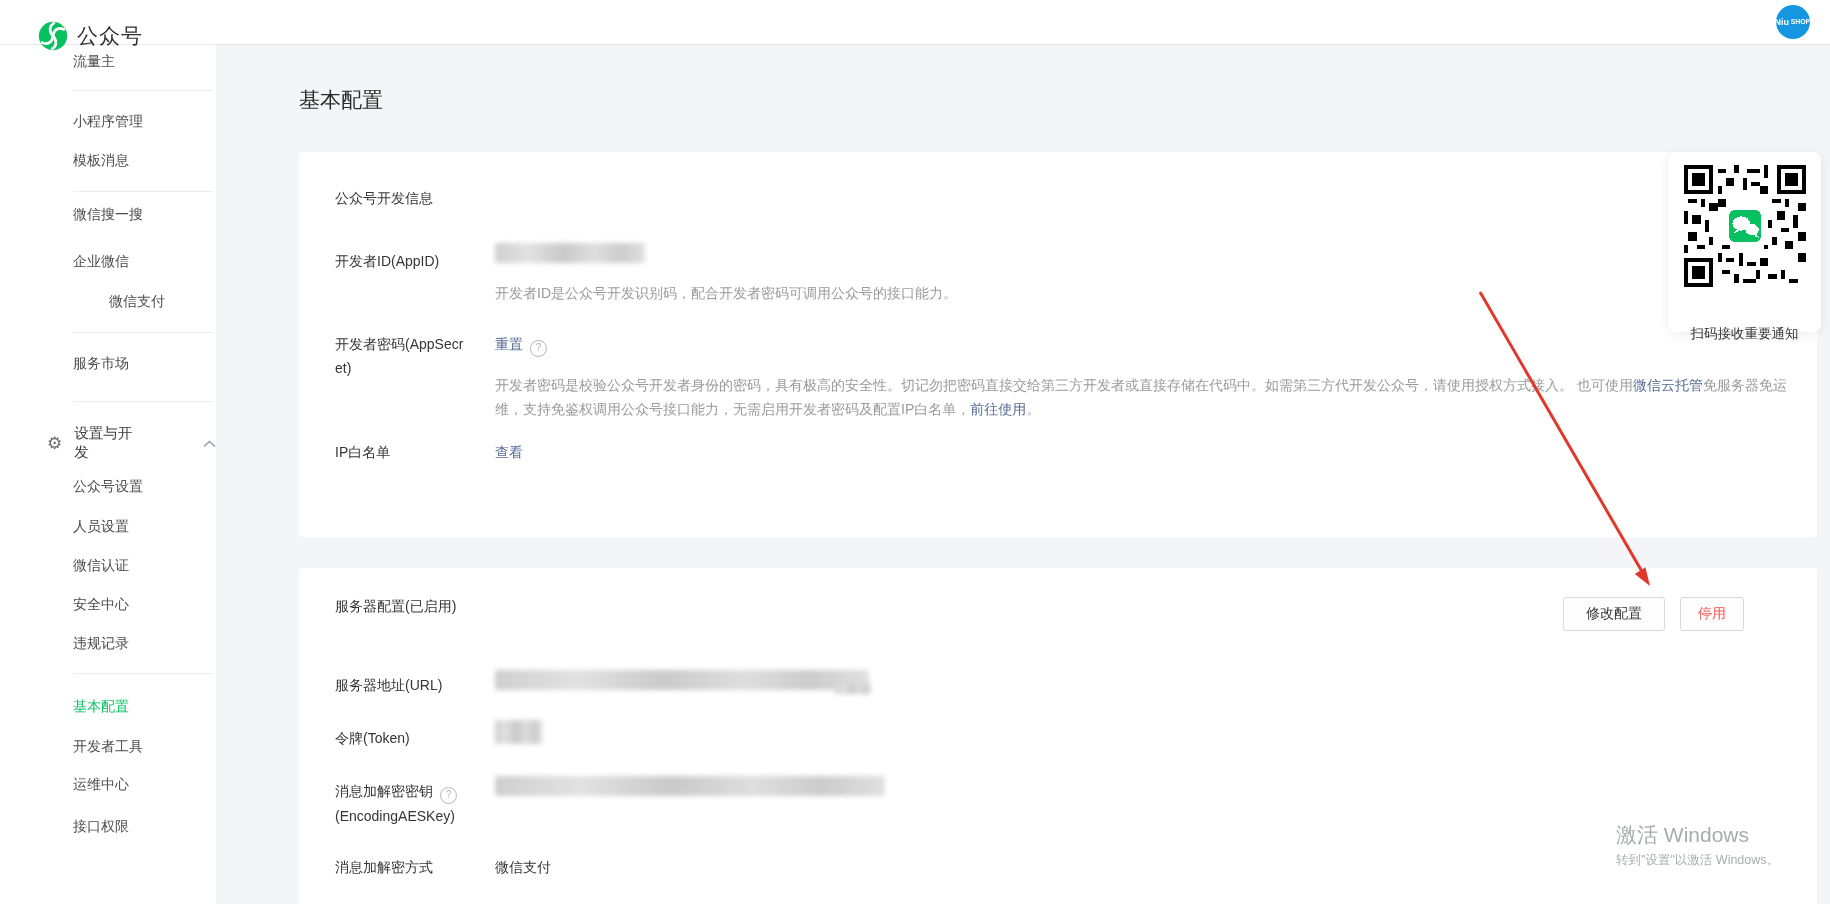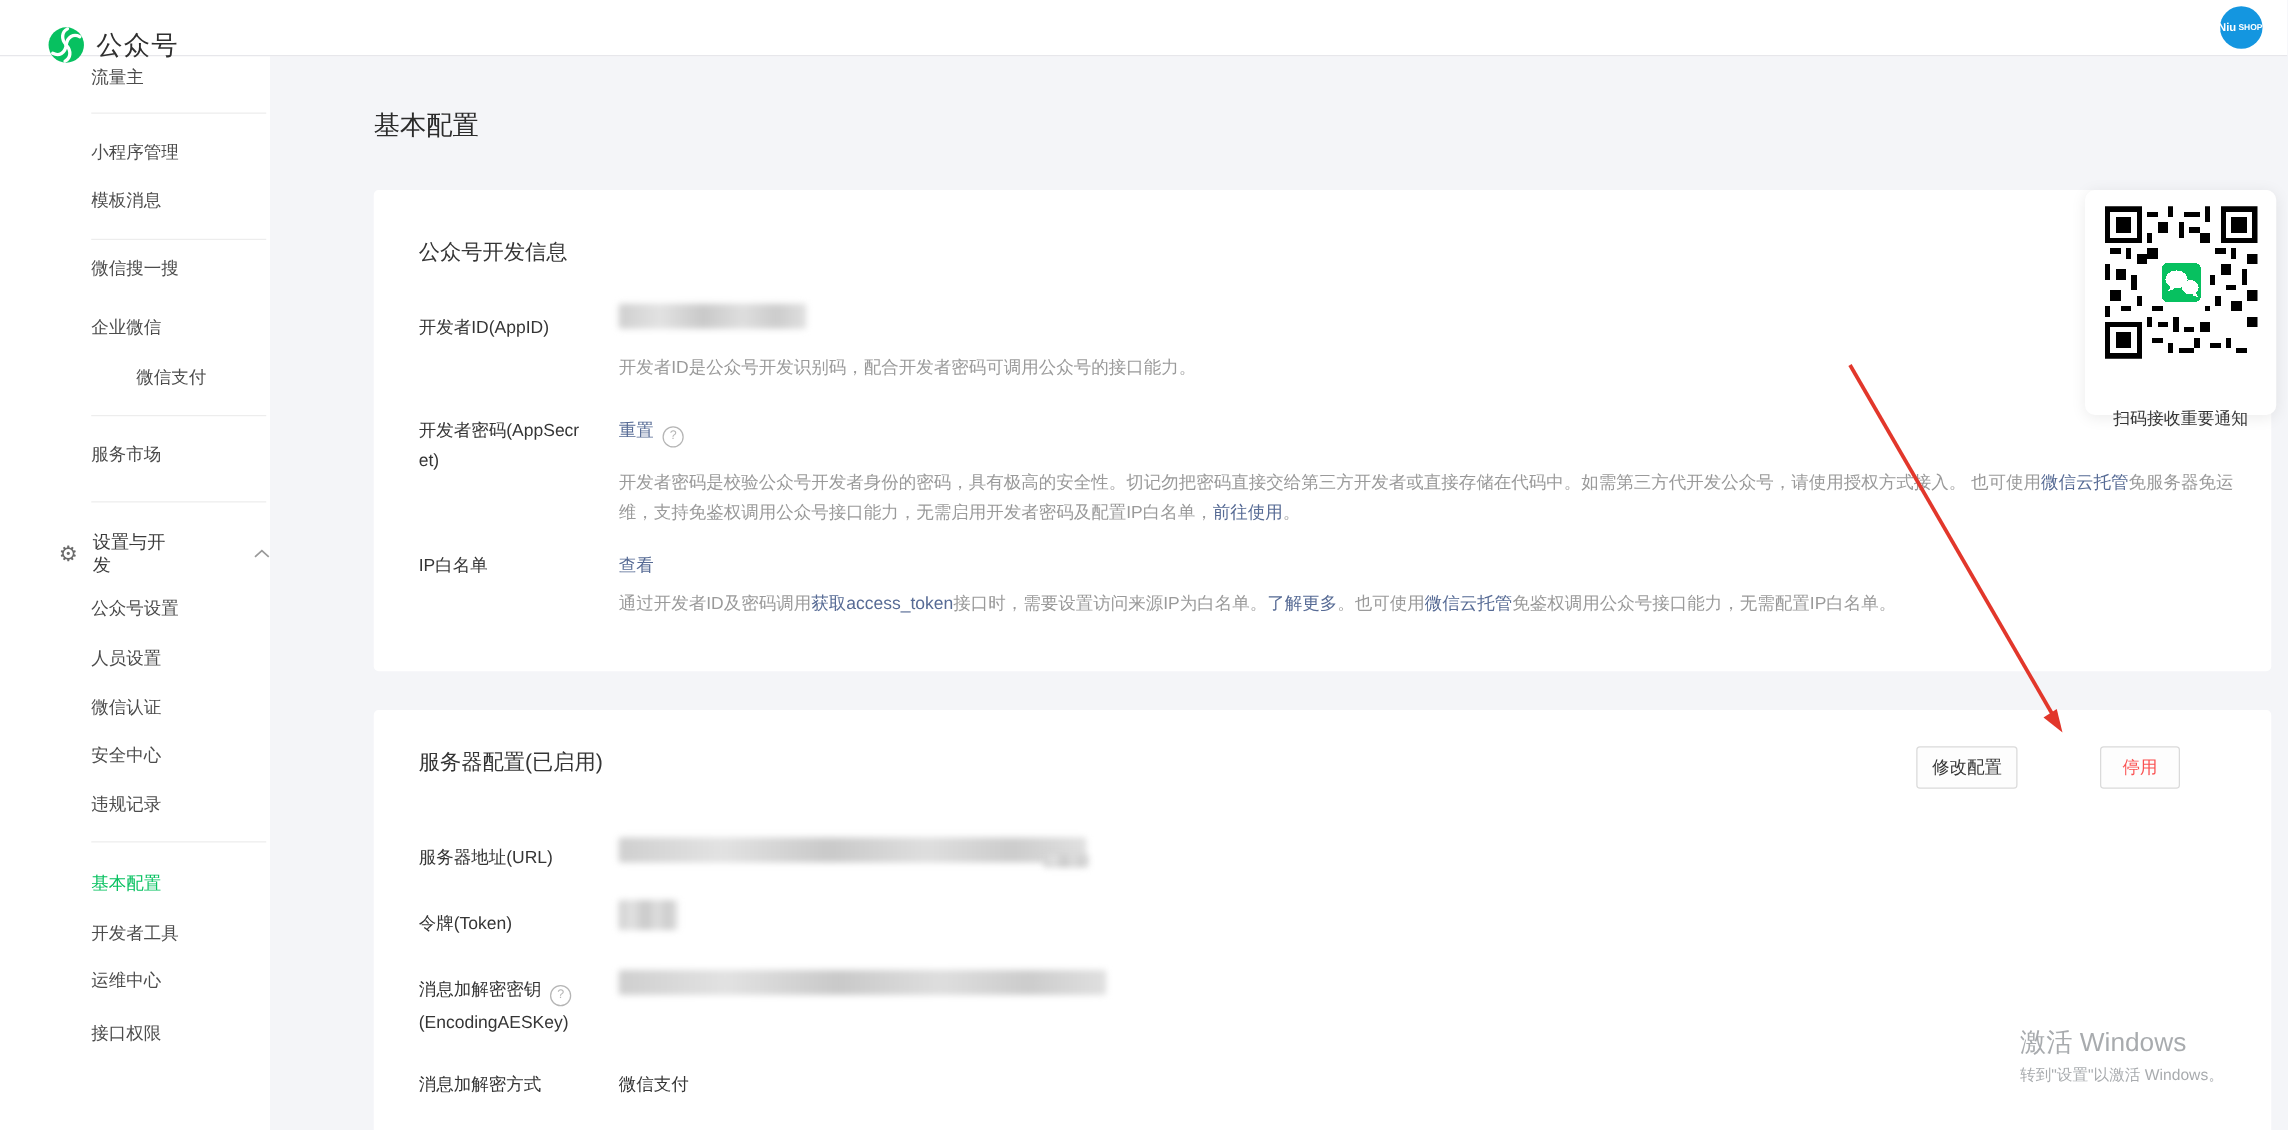--- a/index.html
+++ b/index.html
@@ -23,21 +23,21 @@
   .sb-item.active{color:#07c160;}
   .sb-divider{position:absolute;left:73px;width:140px;height:1px;background:#ededed;}
   .sb-group{position:absolute;left:47px;display:flex;align-items:center;gap:12px;font-size:14.5px;color:#3a3a3a;cursor:pointer;}
   .gear{font-size:17px;color:#6b6b6b;line-height:1;}
   .chev{margin-left:58px;}
   
   .page-title{position:absolute;left:299px;top:86px;font-size:21px;color:#2b2b2b;z-index:5;}
   .card{position:absolute;left:299px;width:1518px;background:#fff;border-radius:4px;z-index:5;}
   .card1{top:152px;height:385px;}
   .card2{top:568px;height:400px;}
-  .sec-title{position:absolute;left:36px;font-size:17px;color:#353535;}
+  .sec-title{position:absolute;left:36px;font-size:14px;color:#353535;}
   .row-label{position:absolute;left:36px;width:134px;font-size:14px;color:#353535;line-height:24px;word-break:break-all;}
   .row-val{position:absolute;left:196px;font-size:14px;line-height:24px;}
   .desc{position:absolute;left:196px;font-size:14px;color:#9a9a9a;line-height:24px;}
   .link{color:#576b95;cursor:pointer;}
   .redact{position:absolute;border-radius:2px;filter:blur(2.5px);
     background:linear-gradient(90deg,#cfcfcf,#e2e2e2 22%,#c9c9c9 45%,#dedede 66%,#cccccc 84%,#e0e0e0);}
   .help{display:inline-flex;align-items:center;justify-content:center;width:15px;height:15px;border:1px solid #b5b5b5;border-radius:50%;
     font-size:10px;color:#b5b5b5;margin-left:7px;vertical-align:-2px;cursor:pointer;}
   .btn{position:absolute;height:34px;box-sizing:border-box;background:#fdfdfd;border:1px solid #dadada;border-radius:3px;
     font-size:14px;color:#353535;display:flex;align-items:center;justify-content:center;cursor:pointer;}
@@ -127,28 +127,25 @@
     <span class="link">重置</span><span class="help">?</span>
   </div>
   <div class="desc" style="top:221px;width:1298px;">
     <span>开发者密码是校验公众号开发者身份的密码，具有极高的安全性。切记勿把密码直接交给第三方开发者或直接存储在代码中。如需第三方代开发公众号，请使用授权方式接入。 也可使用</span><span class="link">微信云托管</span><span>免服务器免运维，支持免鉴权调用公众号接口能力，无需启用开发者密码及配置IP白名单，</span><span class="link">前往使用</span><span>。</span>
   </div>
 
   <div class="row-label" style="top:288px;">IP白名单</div>
   <div class="row-val" style="top:288px;">
     <span class="link">查看</span>
   </div>
-  <div class="desc" style="top:318px;white-space:nowrap;">
-    <span>通过开发者ID及密码调用</span><span class="link">获取access_token</span><span>接口时，需要设置访问来源IP为白名单。</span><span class="link">了解更多</span><span>。也可使用</span><span class="link">微信云托管</span><span>免鉴权调用公众号接口能力，无需配置IP白名单。</span>
-  </div>
 </div>
 
 <div class="card card2">
   <div class="sec-title" style="top:30px;">服务器配置(已启用)</div>
-  <div class="btn" style="left:1234px;top:29px;width:81px;">修改配置</div>
+  <div class="btn" style="left:1264px;top:29px;width:102px;">修改配置</div>
   <div class="btn danger" style="left:1381px;top:29px;width:64px;">停用</div>
 
   <div class="row-label" style="top:105px;white-space:nowrap;">服务器地址(URL)</div>
   <div class="redact" style="left:196px;top:102px;width:374px;height:20px;"></div>
   <div class="redact" style="left:536px;top:116px;width:36px;height:10px;"></div>
 
   <div class="row-label" style="top:158px;white-space:nowrap;">令牌(Token)</div>
   <div class="redact" style="left:196px;top:152px;width:47px;height:24px;"></div>
 
   <div class="row-label" style="top:211px;">

